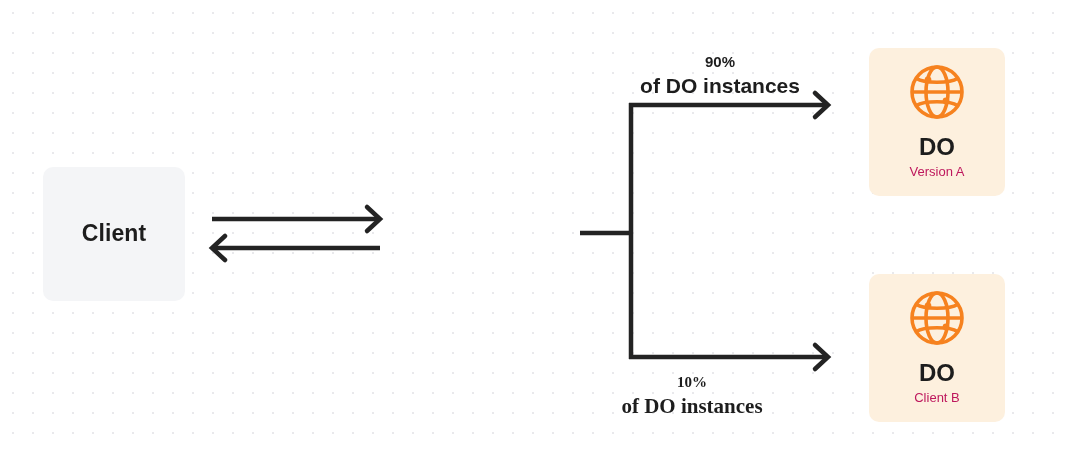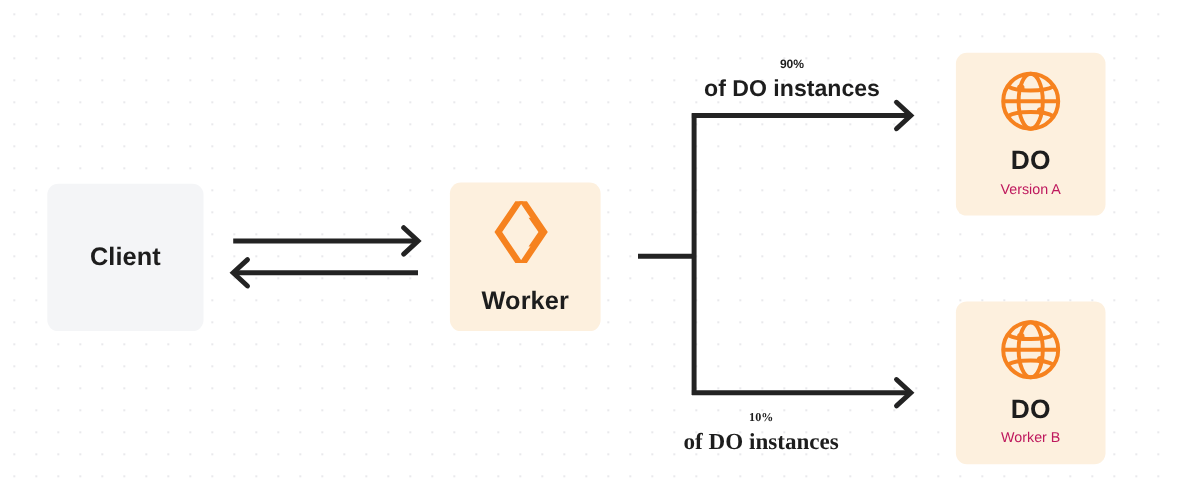--- a/index.html
+++ b/index.html
@@ -108,21 +108,21 @@
   
   .edge-label {
     position: absolute;
     text-align: center;
     color: #1d1d1d;
     line-height: 1.32;
     white-space: nowrap;
   }
   .edge-label .pct {
     display: block;
-    font-size: 11px;
+    font-size: 15px;
     font-weight: bold;
   }
   .edge-label .desc {
     display: block;
     font-size: 21px;
     font-weight: bold;
   }
 
   .label-top {
     left: 600px;
@@ -170,33 +170,20 @@
     <g>
       <line x1="629" y1="357" x2="826" y2="357" stroke="#232323" stroke-width="4.5" stroke-linecap="butt"></line>
       <polyline points="815,345 828,357 815,369" fill="none" stroke="#232323" stroke-width="4.5" stroke-linecap="round" stroke-linejoin="miter"></polyline>
     </g>
   </svg>
 
   <div class="node node-client">
     <span class="node-title">Client</span>
   </div>
 
-  <div class="node node-worker">
-    <span class="icon-wrap icon-worker">
-      <svg width="64" height="62" viewBox="0 0 64 62" xmlns="http://www.w3.org/2000/svg">
-
-        <path d="M22.5 3 L3.5 31 L22.5 59 L29.5 59 L10.5 31 L29.5 3 Z" fill="#f6821f"></path>
-
-        <path d="M33 3 L26 3 L45 31 L26 59 L33 59 L52 31 Z" fill="#f6821f"></path>
-
-        <path d="M40 18 L34.5 18 L43.5 31 L34.5 44 L40 44 L49 31 Z" fill="#f6821f"></path>
-      </svg>
-    </span>
-    <span class="node-title">Worker</span>
-  </div>
 
   <div class="node node-do-a">
     <span class="icon-wrap icon-do">
       <svg width="58" height="58" viewBox="0 0 58 58" xmlns="http://www.w3.org/2000/svg">
         <g fill="none" stroke="#f6821f" stroke-width="3.6">
           <circle cx="29" cy="29" r="25"></circle>
           <line x1="4" y1="29" x2="54" y2="29"></line>
           <ellipse cx="29" cy="29" rx="11" ry="25"></ellipse>
           <path d="M8.5 15.5 C16 20.5, 42 20.5, 49.5 15.5"></path>
           <path d="M8.5 42.5 C16 37.5, 42 37.5, 49.5 42.5"></path>
@@ -217,21 +204,21 @@
           <line x1="4" y1="29" x2="54" y2="29"></line>
           <ellipse cx="29" cy="29" rx="11" ry="25"></ellipse>
           <path d="M8.5 15.5 C16 20.5, 42 20.5, 49.5 15.5"></path>
           <path d="M8.5 42.5 C16 37.5, 42 37.5, 49.5 42.5"></path>
         </g>
         <circle cx="20" cy="17" r="3.4" fill="#f6821f"></circle>
         <circle cx="38" cy="38" r="3.4" fill="#f6821f"></circle>
       </svg>
     </span>
     <span class="node-title node-title-lg">DO</span>
-    <span class="node-subtitle">Worker B</span>
+    <span class="node-subtitle">Client B</span>
   </div>
 
   <div class="edge-label label-top">
     <span class="pct">90%</span>
     <span class="desc">of DO instances</span>
   </div>
 
   <div class="edge-label label-bottom">
     <span class="pct">10%</span>
     <span class="desc">of DO instances</span>

